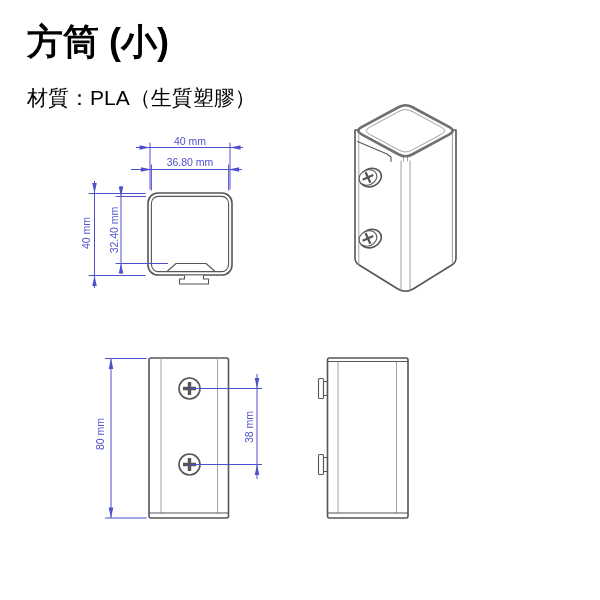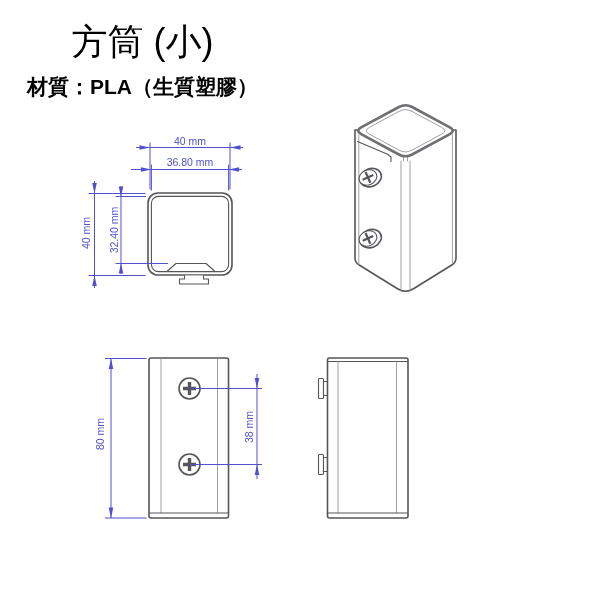--- a/index.html
+++ b/index.html
@@ -1,20 +1,20 @@
 <!DOCTYPE html>
 <html style="--dimension-blue: #5050cf; --edge-dark: #55555a; --edge-medium: #6f6f74; --edge-light: #a0a0a5; --text-black: #000000; --background: #ffffff;"><head>
 <meta charset="utf-8">
 <style>
   html,body{margin:0;padding:0;background:#fff;}
   .page{position:relative;width:600px;height:600px;background:var(--background,#fff);overflow:hidden;
         font-family:"Liberation Sans","DejaVu Sans",sans-serif;}
   .hdr{position:absolute;left:27px;top:22px;color:var(--text-black,#000);}
-  .hdr h1{margin:0;font-size:36px;line-height:1.1;font-weight:400;letter-spacing:0;text-align:center;}
-  .hdr h2{margin:13px 0 0 0;font-size:21px;line-height:1.1;font-weight:700;}
+  .hdr h1{margin:0;font-size:36px;line-height:1.1;font-weight:700;letter-spacing:0;}
+  .hdr h2{margin:24px 0 0 0;font-size:21px;line-height:1.1;font-weight:400;}
   svg.drawing{position:absolute;left:0;top:0;width:600px;height:600px;}
 
   .e-dark{stroke:var(--edge-dark,#55555a);stroke-width:1.6;fill:none;stroke-linejoin:round;stroke-linecap:round;}
   .e-thin{stroke:var(--edge-dark,#55555a);stroke-width:1.1;fill:none;stroke-linejoin:round;stroke-linecap:round;}
   .e-med{stroke:var(--edge-medium,#6f6f74);stroke-width:2.6;fill:#fff;stroke-linejoin:round;}
   .e-light{stroke:var(--edge-light,#a0a0a5);stroke-width:1;fill:none;stroke-linecap:round;}
   .fw{fill:#fff;}
   .dim{stroke:var(--dimension-blue,#5050cf);stroke-width:1;fill:none;}
   .dim-arrow{fill:var(--dimension-blue,#5050cf);stroke:none;}
   .dim-text{fill:var(--dimension-blue,#5050cf);font-size:10.5px;font-family:"Liberation Sans","DejaVu Sans",sans-serif;}

